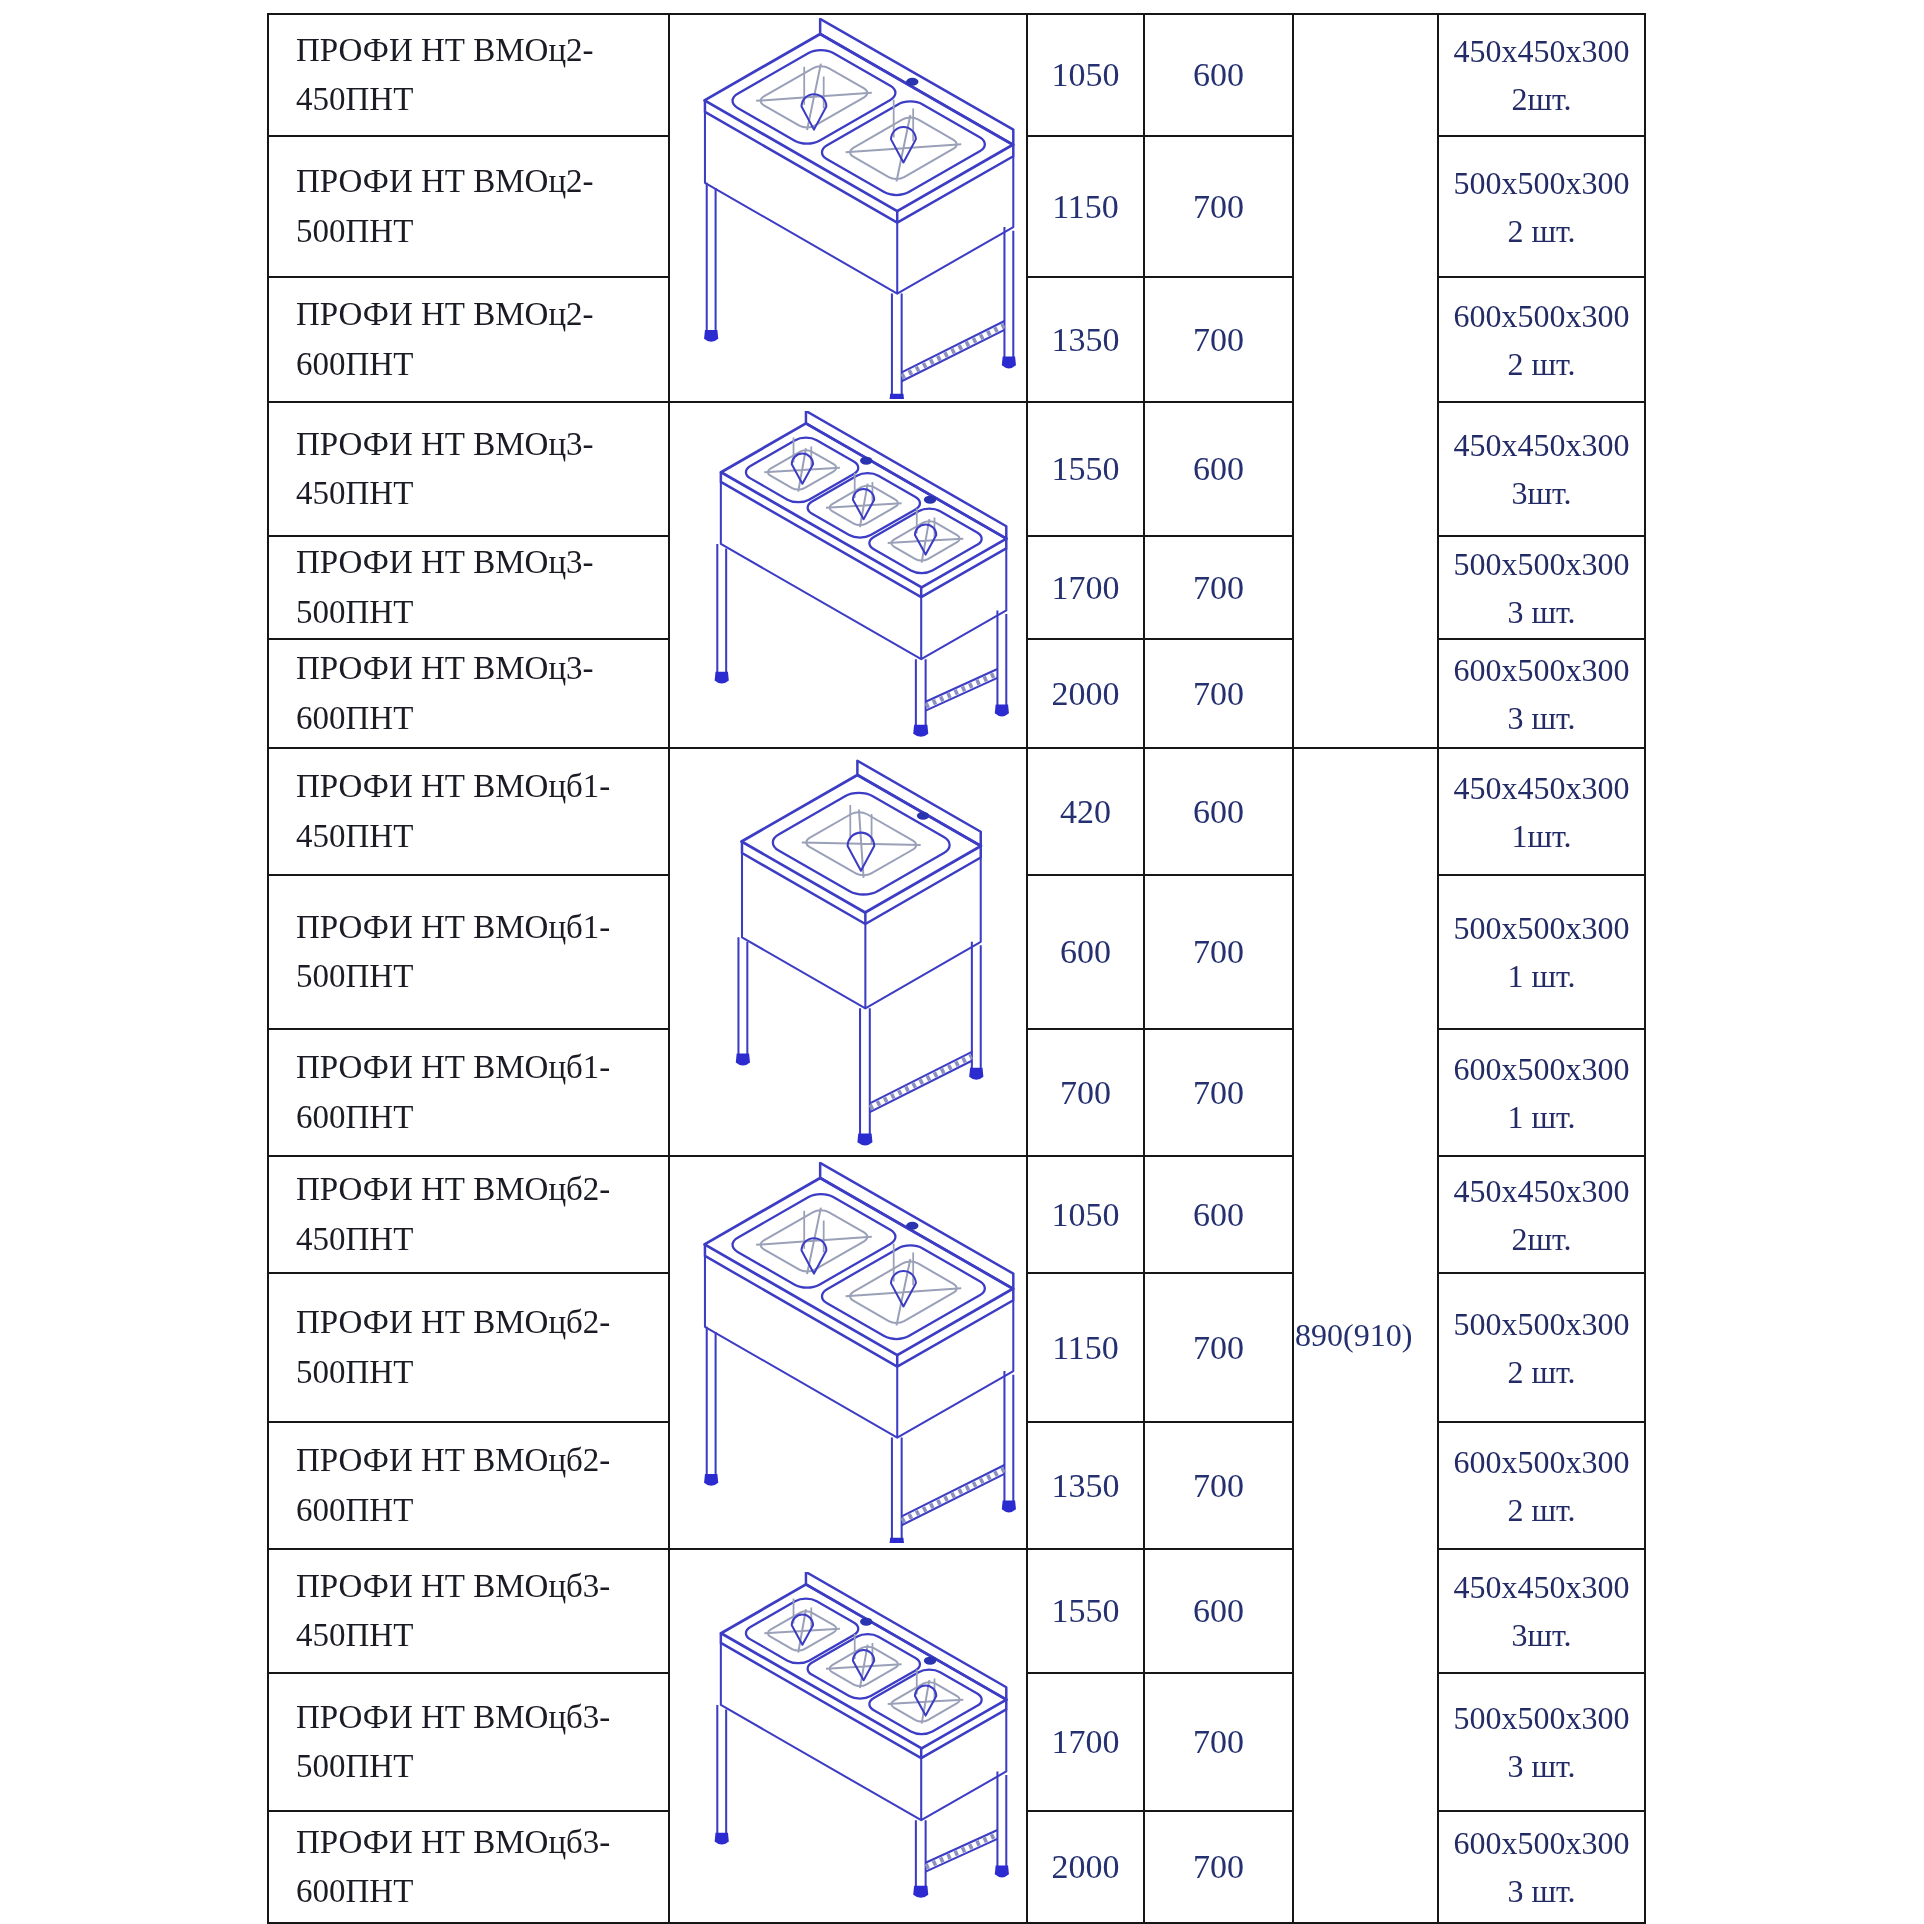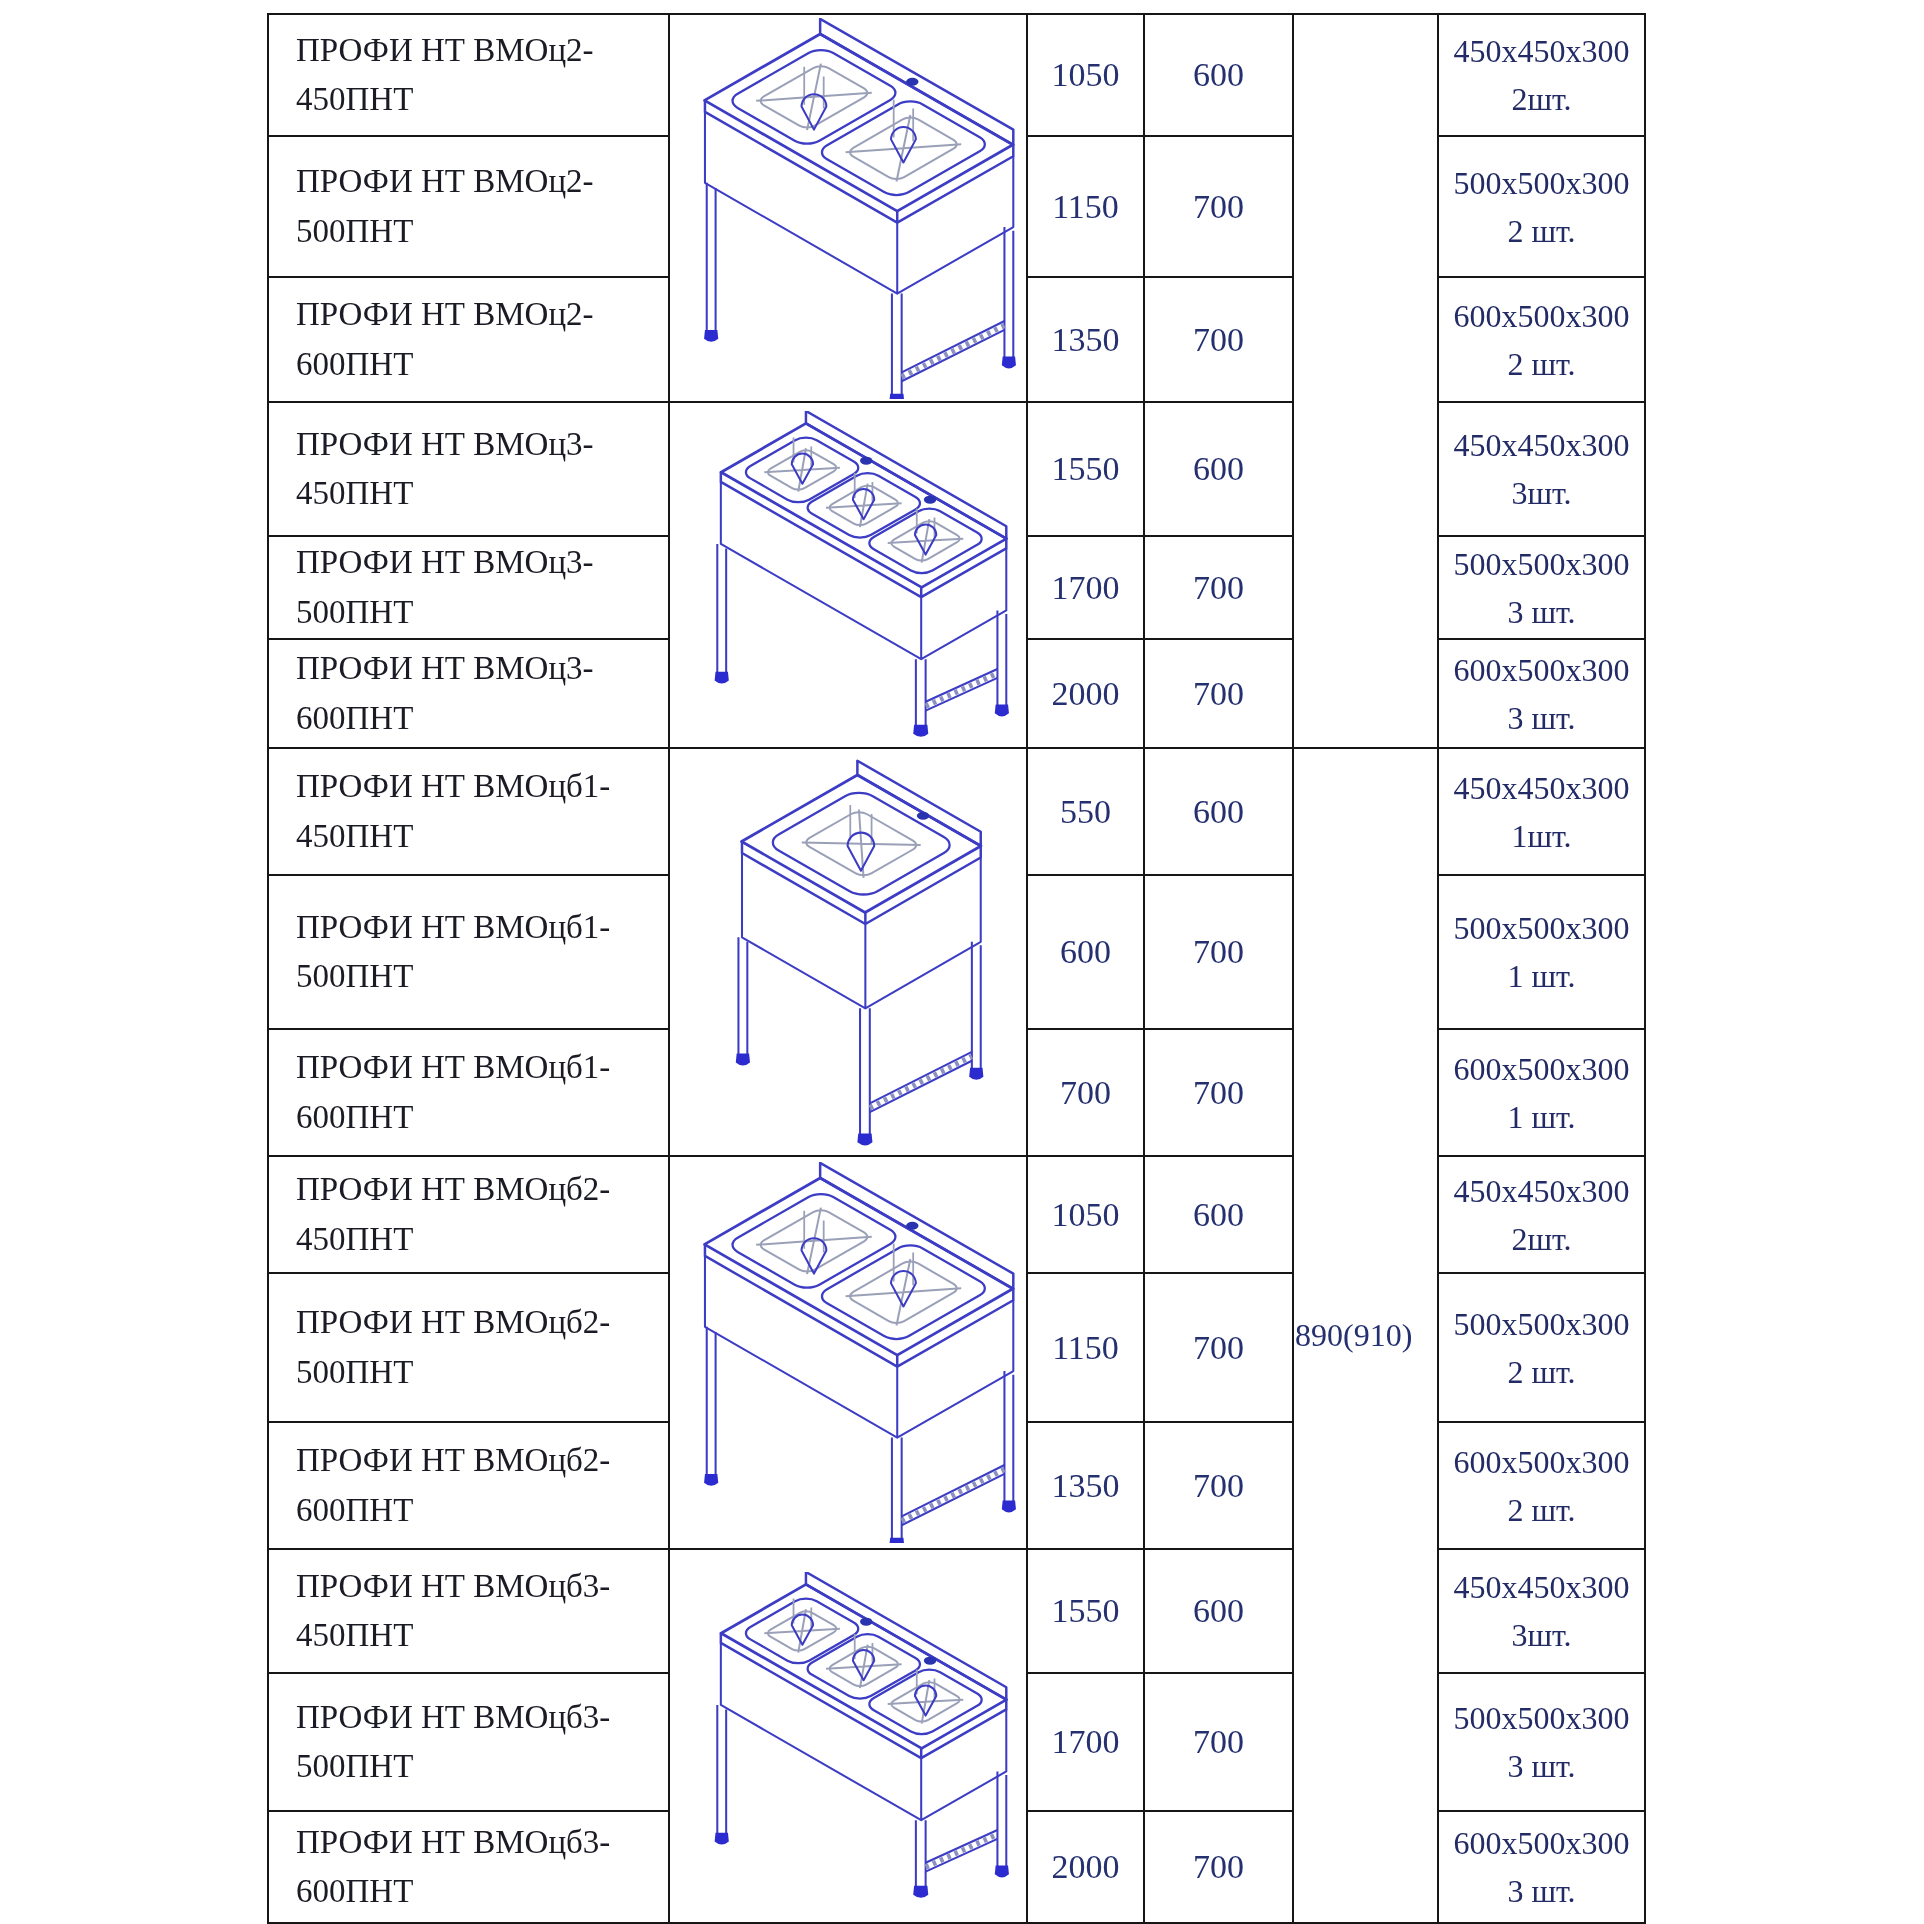--- a/index.html
+++ b/index.html
@@ -219,21 +219,21 @@
   </tr>
 
   <tr style="height:127px">
     <td class="nameCell">ПРОФИ НТ ВМОцб1-
 450ПНТ</td>
     <td class="imgCell" rowspan="3">
       <svg viewBox="0 0 400 455" width="355" height="404">
               <use href="#sink1"></use>
             </svg>
     </td>
-    <td class="numCell">550</td>
+    <td class="numCell">420</td>
     <td class="numCell">600</td>
     <td class="heightCell" rowspan="9">890(910)</td>
     <td class="bowlCell">450x450x300
 1шт.</td>
   </tr>
   <tr style="height:154px">
     <td class="nameCell">ПРОФИ НТ ВМОцб1-
 500ПНТ</td>
     <td class="numCell">600</td>
     <td class="numCell">700</td>

